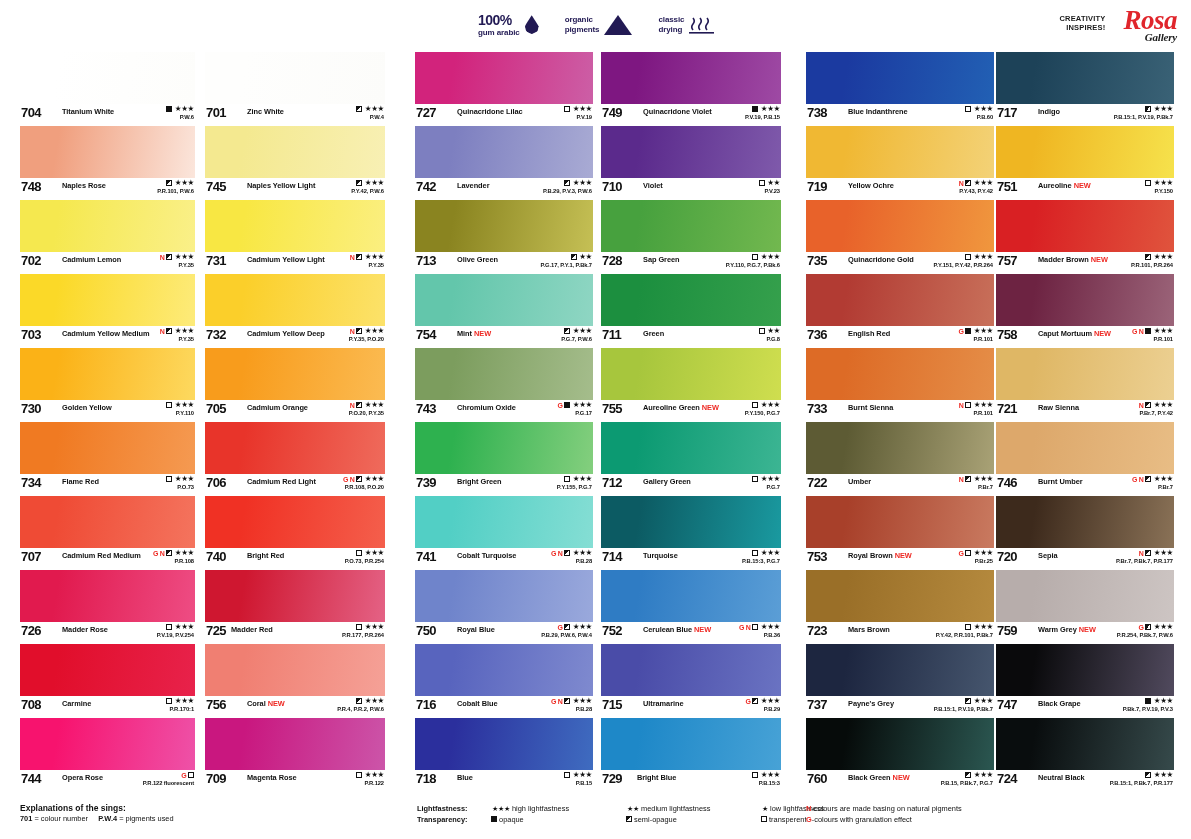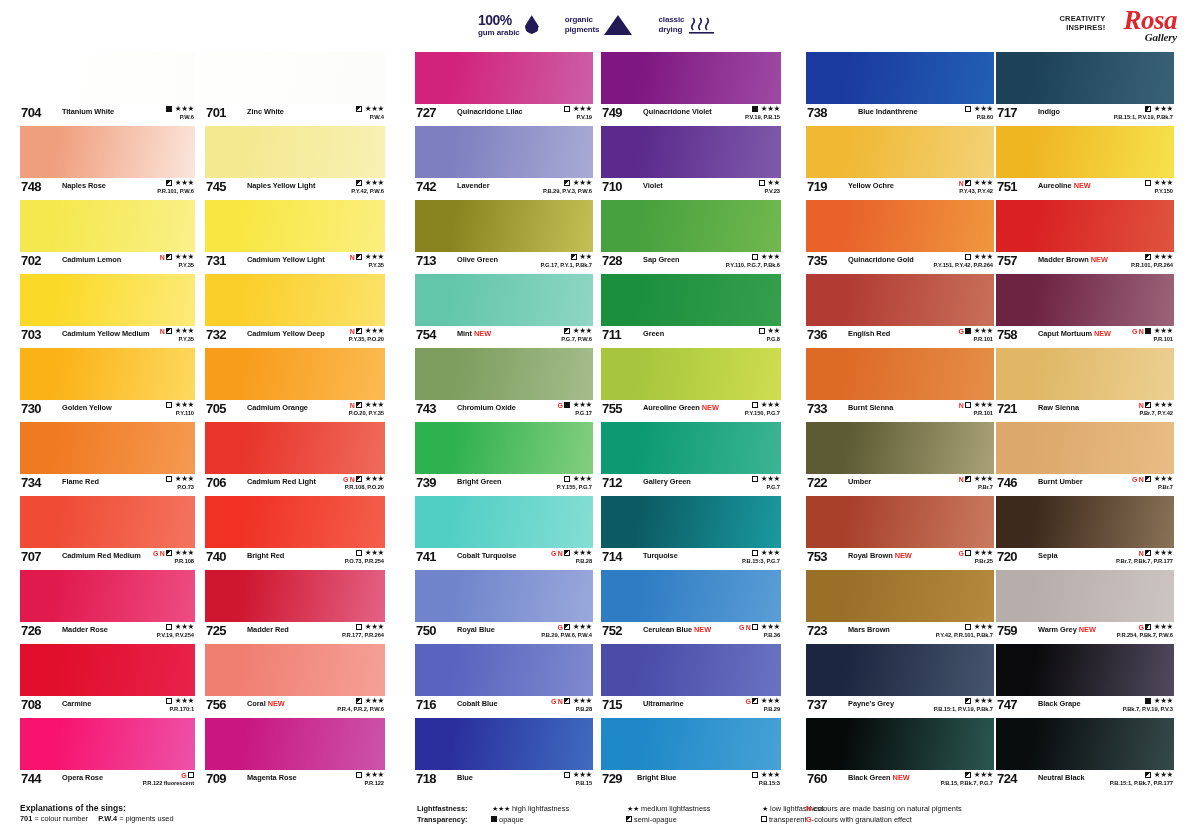--- a/index.html
+++ b/index.html
@@ -376,21 +376,21 @@
                 <span class="stars">★★★</span>
               </div>
               <div class="pig">P.O.73, P.R.254</div>
             </div>
           </div>
         </div>
         <div class="cell">
           <div class="swatch" style="background: linear-gradient(100deg, rgb(207, 23, 48) 0%, rgb(207, 23, 48) 22%, rgb(228, 98, 133) 100%);"></div>
           <div class="meta">
             <span class="num">725</span>
-            <span class="pname" style="left: 42px;">Madder Red</span>
+            <span class="pname" style="left: 26px;">Madder Red</span>
             <div class="right">
               <div class="flags">
                 <span class="tbox transparent"></span>
                 <span class="stars">★★★</span>
               </div>
               <div class="pig">P.R.177, P.R.264</div>
             </div>
           </div>
         </div>
         <div class="cell">
@@ -713,21 +713,21 @@
               <div class="pig">P.B.15:3</div>
             </div>
           </div>
         </div>
       </div>
       <div class="col" style="left: 806px; width: 188px;">
         <div class="cell">
           <div class="swatch" style="background: linear-gradient(100deg, rgb(27, 58, 160) 0%, rgb(27, 58, 160) 22%, rgb(34, 96, 180) 100%);"></div>
           <div class="meta">
             <span class="num">738</span>
-            <span class="pname" style="left: 42px; margin-left: 10px;">Blue Indanthrene</span>
+            <span class="pname" style="left: 42px;">Blue Indanthrene</span>
             <div class="right">
               <div class="flags">
                 <span class="tbox transparent"></span>
                 <span class="stars">★★★</span>
               </div>
               <div class="pig">P.B.60</div>
             </div>
           </div>
         </div>
         <div class="cell">

